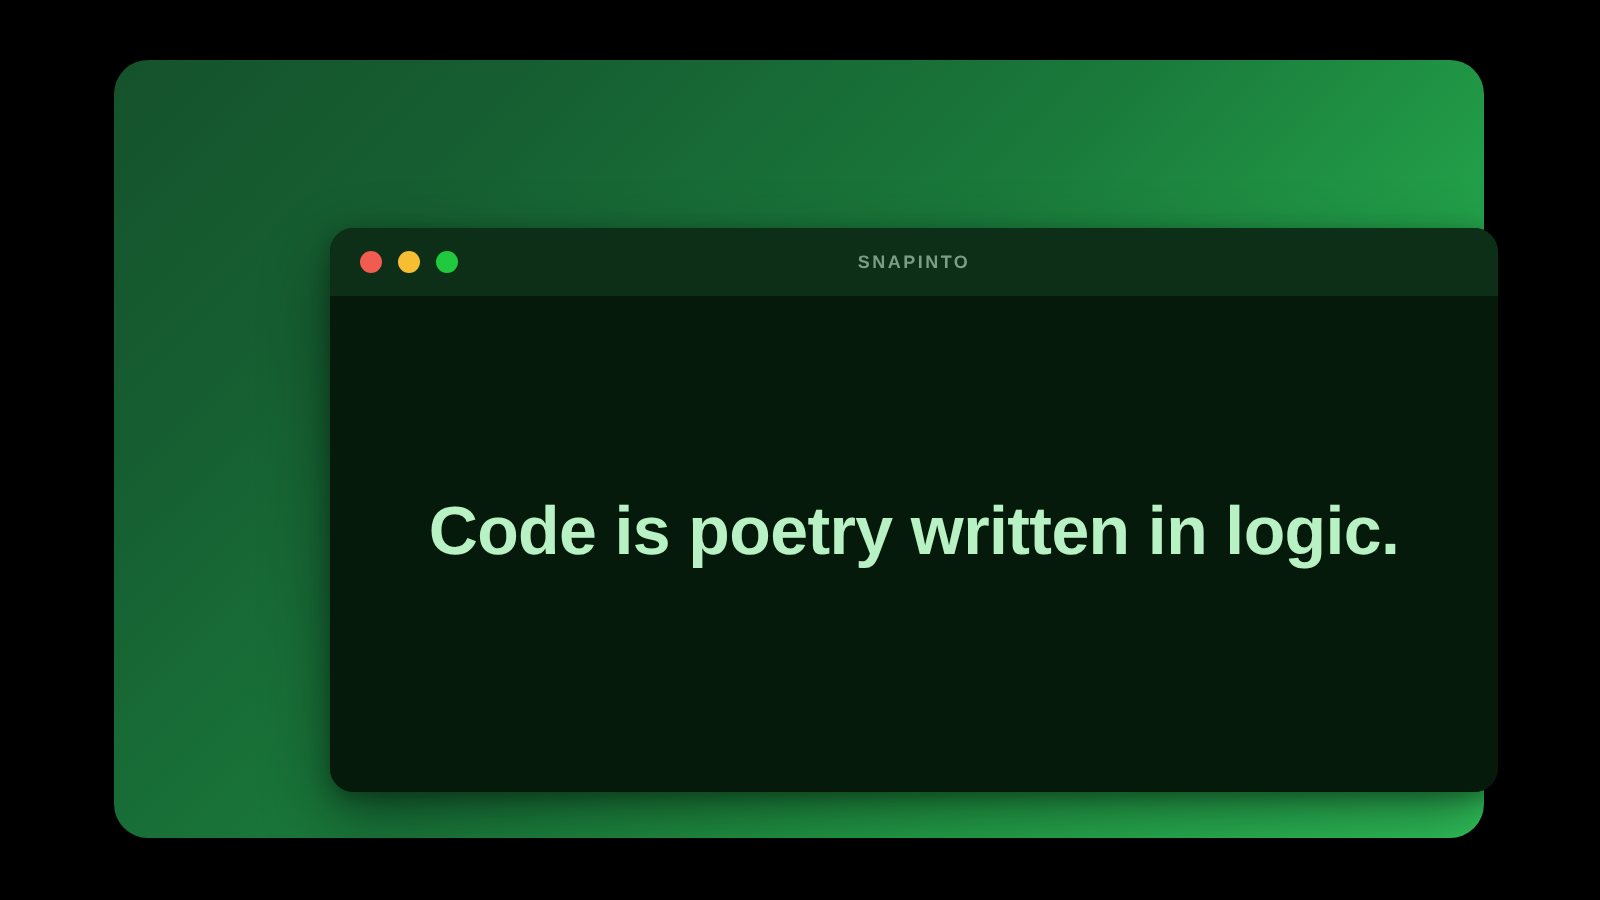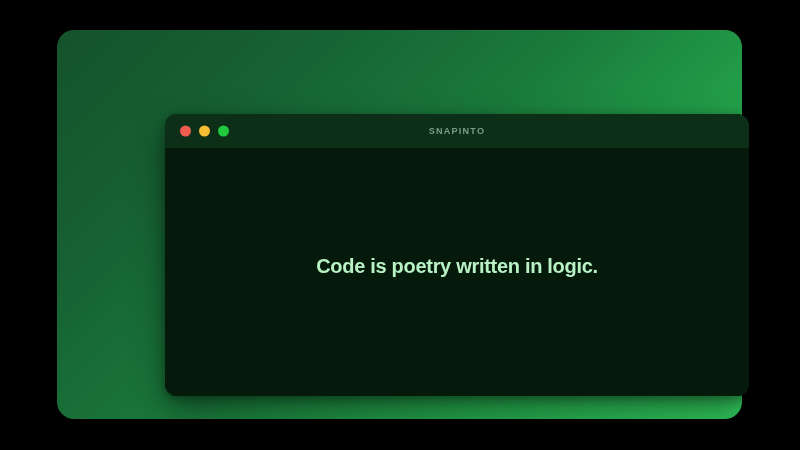--- a/index.html
+++ b/index.html
@@ -97,21 +97,21 @@
     height: calc(100% - 34px);
     background: #061a0b;
     display: flex;
     align-items: center;
     justify-content: center;
     padding: 0 28px;
     box-sizing: border-box;
   }
 
   #quote-text {
-    font-size: 20px;
+    font-size: 34px;
     font-weight: 700;
     letter-spacing: -0.3px;
     color: #b8f2c4;
     text-align: center;
     line-height: 1.3;
     margin: 0;
     
     transform: translateY(-6px);
   }
 </style>

